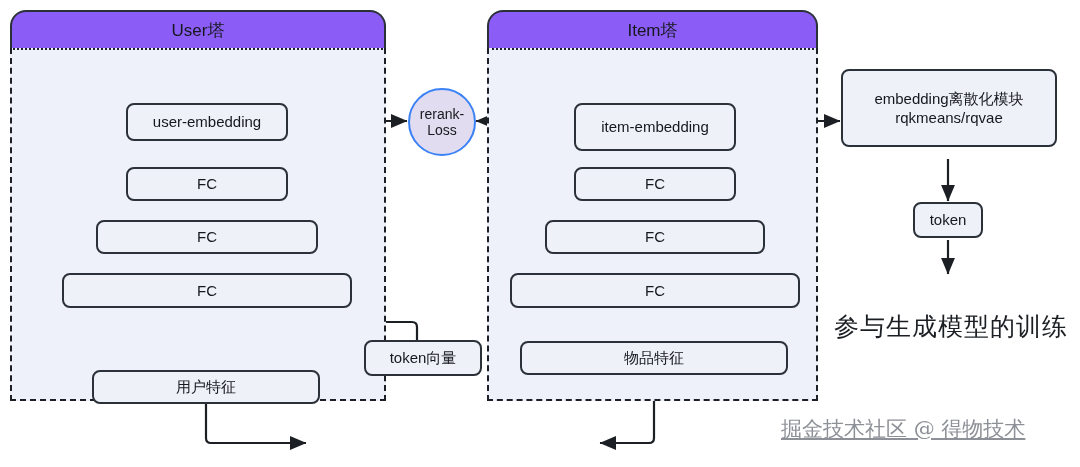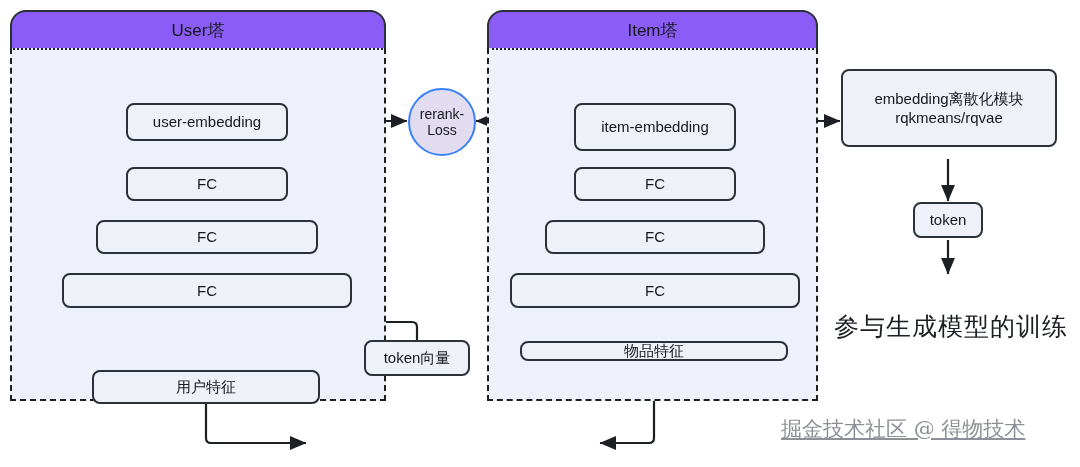--- a/index.html
+++ b/index.html
@@ -147,21 +147,21 @@
   </div>
   <div class="node" style="left:96px; top:220px; width:222px; height:34px;">
     <span>FC</span>
   </div>
   <div class="node" style="left:62px; top:273px; width:290px; height:35px;">
     <span>FC</span>
   </div>
   <div class="node" style="left:92px; top:341px; width:228px; height:34px;margin-top:29px;">
     <span>用户特征</span>
   </div>
-  <div class="node" style="left:364px; top:340px; width:106px; height:36px;">
+  <div class="node" style="left:364px; top:340px; width:118px; height:36px;">
     <span>token向量</span>
   </div>
 
   <div class="circle-node" style="left:408px; top:88px; width:68px; height:68px;">
     <span>rerank-
 Loss</span>
   </div>
 
   <div class="tower-head" style="left:487px; top:10px; width:331px; height:38px;">
     <span>Item塔</span>
@@ -173,21 +173,21 @@
   </div>
   <div class="node" style="left:574px; top:167px; width:162px; height:34px;">
     <span>FC</span>
   </div>
   <div class="node" style="left:545px; top:220px; width:220px; height:34px;">
     <span>FC</span>
   </div>
   <div class="node" style="left:510px; top:273px; width:290px; height:35px;">
     <span>FC</span>
   </div>
-  <div class="node" style="left:520px; top:341px; width:268px; height:20px;">
+  <div class="node" style="left:520px; top:341px; width:268px; height:34px;">
     <span>物品特征</span>
   </div>
 
   <div class="node" style="left:841px; top:69px; width:216px; height:78px; font-size:15px;">
     <span>embedding离散化模块
 rqkmeans/rqvae</span>
   </div>
   <div class="node" style="left:913px; top:202px; width:70px; height:36px;">
     <span>token</span>
   </div>

